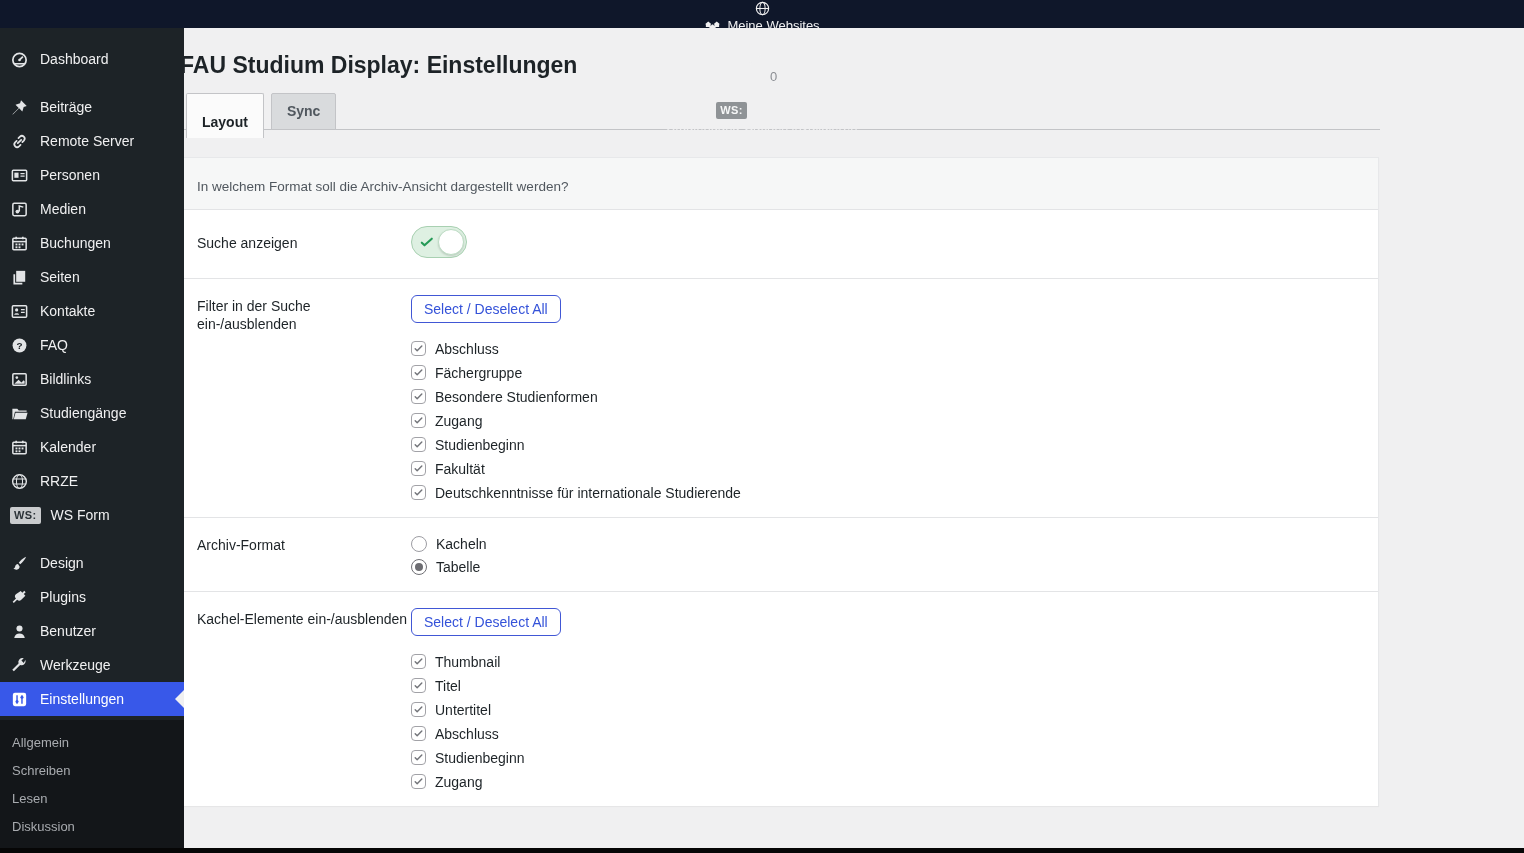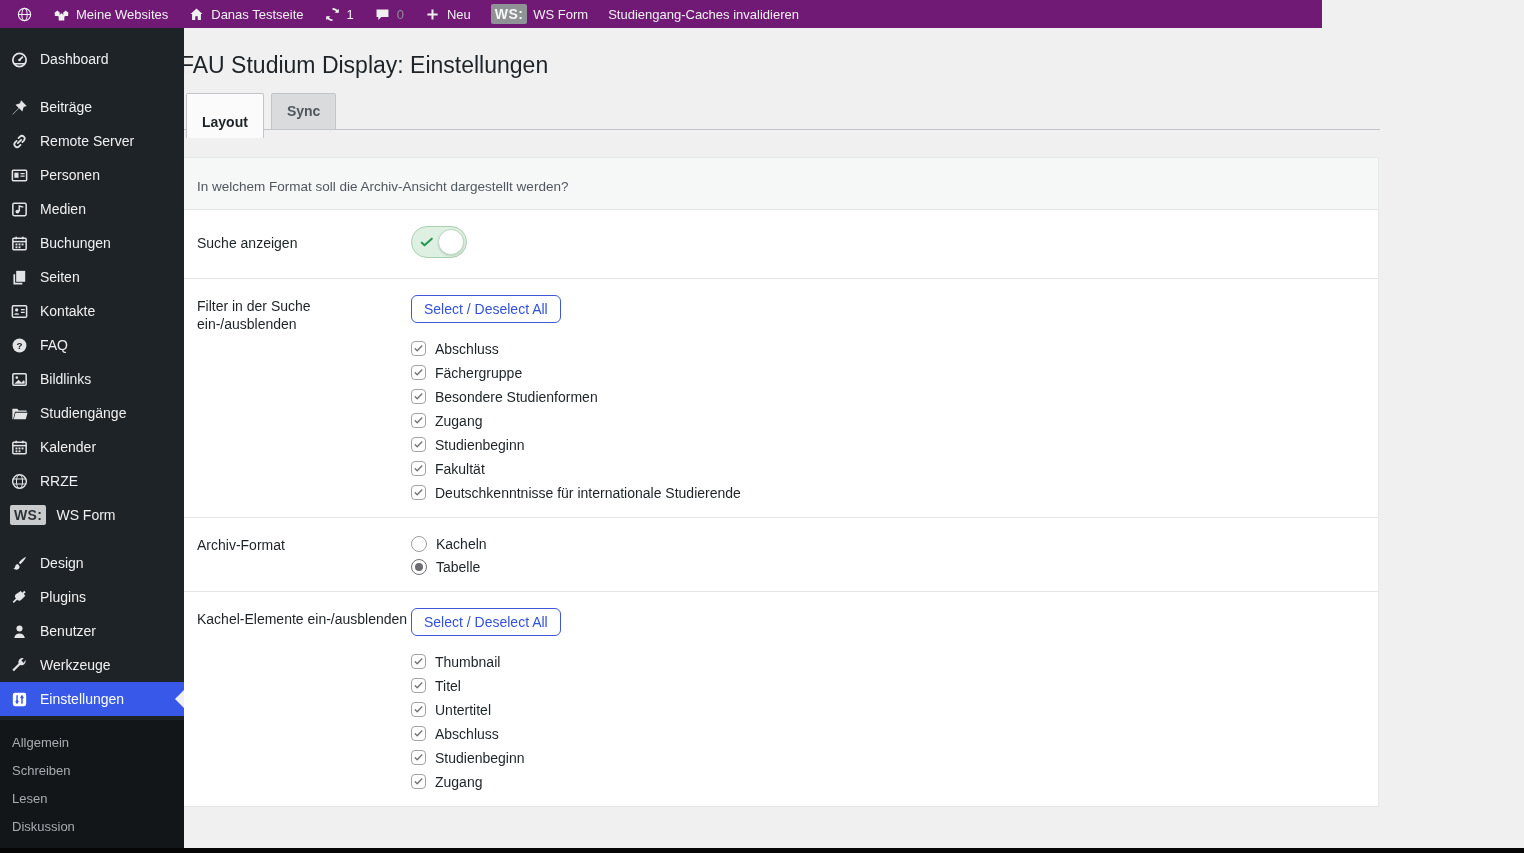--- a/index.html
+++ b/index.html
@@ -4,30 +4,30 @@
 <style>
   * { box-sizing: border-box; margin: 0; padding: 0; }
   html,body { width:1524px; height:853px; overflow:hidden; }
   body {
     font-family:"Liberation Sans", sans-serif;
     background:#f0f0f1; color:#1d2327; position:relative;
   }
 
   
   .admin-bar {
-    position:fixed; top:0; left:0; width:1322px; height:28px;
-    background:#701a75; color:#f0f0f1; display:flex; align-items:center;
-    font-size:13px; padding:0 6px; z-index:40;
+    position:fixed; top:0; left:0; width:1524px; height:28px;
+    background:#0f172a; color:#f0f0f1; display:flex; align-items:center;
+    font-size:13px; padding:0 6px; z-index:40;flex-direction:column;
   }
   .ab-item { display:flex; align-items:center; gap:6px; padding:0 10px; height:100%; cursor:pointer; }
   .ab-item .icon svg { width:17px; height:17px; display:block; }
   .ab-label.muted { color:#8c8f94; }
 
   .ws-badge {
-    background:#8f9396; color:#f6f7f7; font-size:14px; font-weight:700;
+    background:#8f9396; color:#f6f7f7; font-size:11px; font-weight:700;
     padding:3px 4px; border-radius:2px; letter-spacing:.4px; line-height:1;
   }
 
   
   .sidebar {
     position:fixed; top:28px; left:0; width:184px; bottom:0;
     background:#1d2327; display:flex; flex-direction:column; z-index:30;
   }
   .sb-menu { padding-top:14px; }
   .sb-item {
@@ -43,21 +43,21 @@
     content:''; position:absolute; right:0; top:50%; margin-top:-9px;
     border:9px solid transparent; border-right-color:#f0f0f1;
   }
   .sb-badge { background:#c9cbcd; color:#2c3338; }
   .submenu { flex:1; background:#131619; margin-top:4px; padding:8px 0 0; }
   .sub-item { height:28px; display:flex; align-items:center; padding-left:12px;
     font-size:13px; color:#a8abaf; cursor:pointer; }
 
   
   .content { margin-left:160px; padding:52px 0 0 20px; }
-  .page-title { font-size:23px; font-weight:400; color:#1d2327; line-height:1.2; }
+  .page-title { font-size:23px; font-weight:700; color:#1d2327; line-height:1.2; }
 
   .tabbar { position:relative; width:1200px; height:45px; margin-top:13px; }
   .tab-line { position:absolute; left:0; right:0; top:36px; border-top:1px solid #c3c4c7; }
   .tabs { position:relative; display:flex; align-items:flex-start; }
   .tab {
     display:inline-flex; align-items:center; height:37px; padding:0 15px;
     font-size:14px; font-weight:700; border:1px solid #c3c4c7; background:#d9dbdd;
     color:#50575e; margin-left:7px; border-radius:2px 2px 0 0; cursor:pointer; z-index:1;
   }
   .tab.active {

